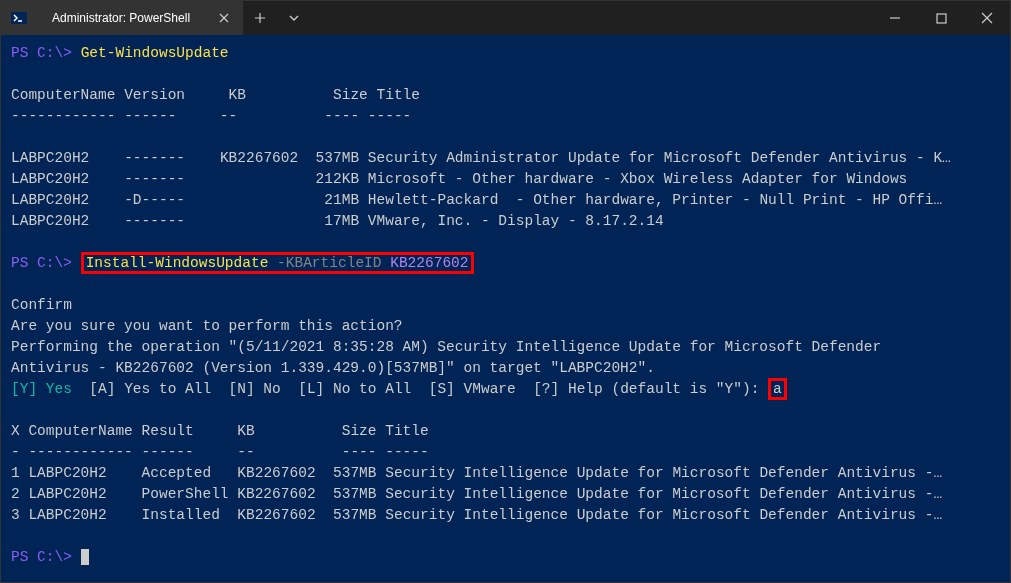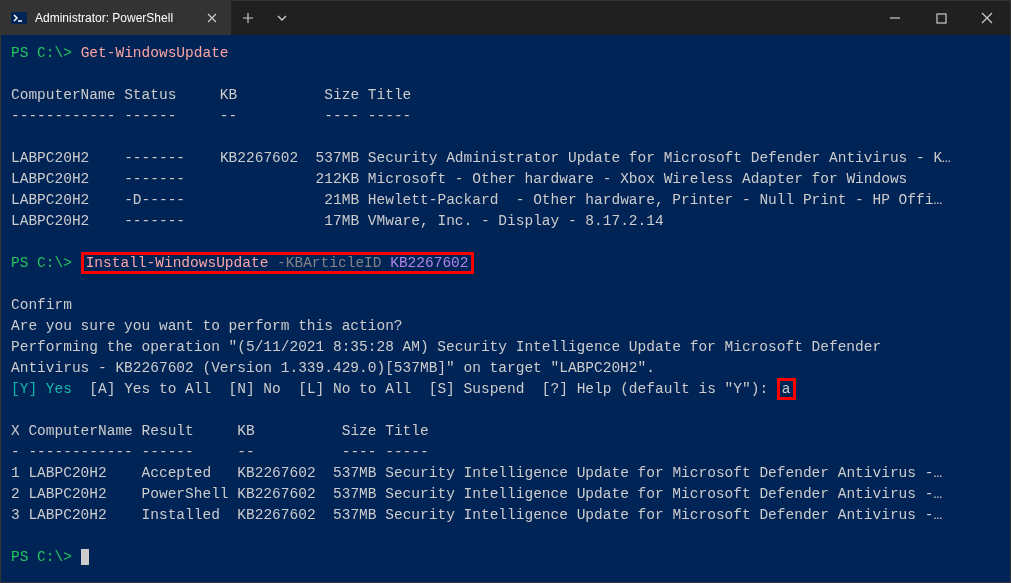--- a/index.html
+++ b/index.html
@@ -26,21 +26,21 @@
     color: #ffffff;
     font-family: "Segoe UI", sans-serif;
     font-size: 12px;
     user-select: none;
   }
   .tab {
     display: flex;
     align-items: center;
     background: #333333;
     padding: 0 10px 0 10px;
-    gap: 8px;
+    gap: 25px;
     min-width: 230px;
     height: 34px;
   }
   .tab-icon {
     width: 16px;
     height: 16px;
     display: flex;
     align-items: center;
     justify-content: center;
   }
@@ -78,22 +78,22 @@
   .terminal {
     flex: 1;
     padding: 8px 10px 10px 10px;
     color: #cccccc;
     font-size: 14.5px;
     line-height: 21px;
     white-space: pre;
     overflow: hidden;
     position: relative;
   }
-  .prompt { color: #22c55e; font-family: Liberation Mono, monospace; }
-  .cmd-yellow { color: #fca5a5; }
+  .prompt { color: #8b5cf6; font-family: Liberation Mono, monospace; }
+  .cmd-yellow { color: #fde047; }
   .cmd-gray { color: #838383; }
   .cmd-purple { color: #b084eb; }
   .choice-yellow { color: #14b8a6; }
   .redbox {
     border: 3px solid #ff0000;
     padding: 0 2px;
     display: inline;
   }
   .redbox-sm {
     border: 3px solid #ff0000;
@@ -154,35 +154,35 @@
       <div class="win-btn">
         <svg width="12" height="12" viewBox="0 0 12 12">
             <path d="M1 1 L11 11 M11 1 L1 11" stroke="#ccc" stroke-width="1.2"></path>
           </svg>
       </div>
     </div>
   </div>
 
   <div class="terminal"><span class="prompt">PS C:\&gt;</span> <span class="cmd-yellow">Get-WindowsUpdate</span>
 
-<span><span>ComputerName</span> <span>Status</span>     <span>KB</span>          <span>Size</span> <span>Title</span></span>
+<span><span>ComputerName</span> <span>Version</span>     <span>KB</span>          <span>Size</span> <span>Title</span></span>
 <span><span>------------</span> <span>------</span>     <span>--</span>          <span>----</span> <span>-----</span></span>
 
 <span><span>LABPC20H2</span>    <span>-------</span>    <span>KB2267602</span>  <span>537MB</span> <span>Security Administrator Update for Microsoft Defender Antivirus - K…</span></span>
 <span><span>LABPC20H2</span>    <span>-------</span>               <span>212KB</span> <span>Microsoft - Other hardware - Xbox Wireless Adapter for Windows</span></span>
 <span><span>LABPC20H2</span>    <span>-D-----</span>                <span>21MB</span> <span>Hewlett-Packard  - Other hardware, Printer - Null Print - HP Offi…</span></span>
 <span><span>LABPC20H2</span>    <span>-------</span>                <span>17MB</span> <span>VMware, Inc. - Display - 8.17.2.14</span></span>
 
 <span class="prompt">PS C:\&gt;</span> <span class="redbox"><span class="cmd-yellow">Install-WindowsUpdate</span> <span class="cmd-gray">-KBArticleID</span> <span class="cmd-purple">KB2267602</span></span>
 
 <span>Confirm</span>
 <span>Are you sure you want to perform this action?</span>
 <span>Performing the operation "(5/11/2021 8:35:28 AM) Security Intelligence Update for Microsoft Defender</span>
 <span>Antivirus - KB2267602 (Version 1.339.429.0)[537MB]" on target "LABPC20H2".</span>
-<span><span class="choice-yellow">[Y] Yes</span>  <span>[A] Yes to All</span>  <span>[N] No</span>  <span>[L] No to All</span>  <span>[S] Suspend</span>  <span>[?] Help (default is "Y"):</span> <span class="redbox-sm">a</span></span>
+<span><span class="choice-yellow">[Y] Yes</span>  <span>[A] Yes to All</span>  <span>[N] No</span>  <span>[L] No to All</span>  <span>[S] VMware</span>  <span>[?] Help (default is "Y"):</span> <span class="redbox-sm">a</span></span>
 
 <span><span>X</span> <span>ComputerName</span> <span>Result</span>     <span>KB</span>          <span>Size</span> <span>Title</span></span>
 <span><span>-</span> <span>------------</span> <span>------</span>     <span>--</span>          <span>----</span> <span>-----</span></span>
 <span><span>1</span> <span>LABPC20H2</span>    <span>Accepted</span>   <span>KB2267602</span>  <span>537MB</span> <span>Security Intelligence Update for Microsoft Defender Antivirus -…</span></span>
 <span><span>2</span> <span>LABPC20H2</span>    <span>PowerShell</span> <span>KB2267602</span>  <span>537MB</span> <span>Security Intelligence Update for Microsoft Defender Antivirus -…</span></span>
 <span><span>3</span> <span>LABPC20H2</span>    <span>Installed</span>  <span>KB2267602</span>  <span>537MB</span> <span>Security Intelligence Update for Microsoft Defender Antivirus -…</span></span>
 
 <span class="prompt">PS C:\&gt;</span> <span class="cursor"></span></div>
 </div>
 

